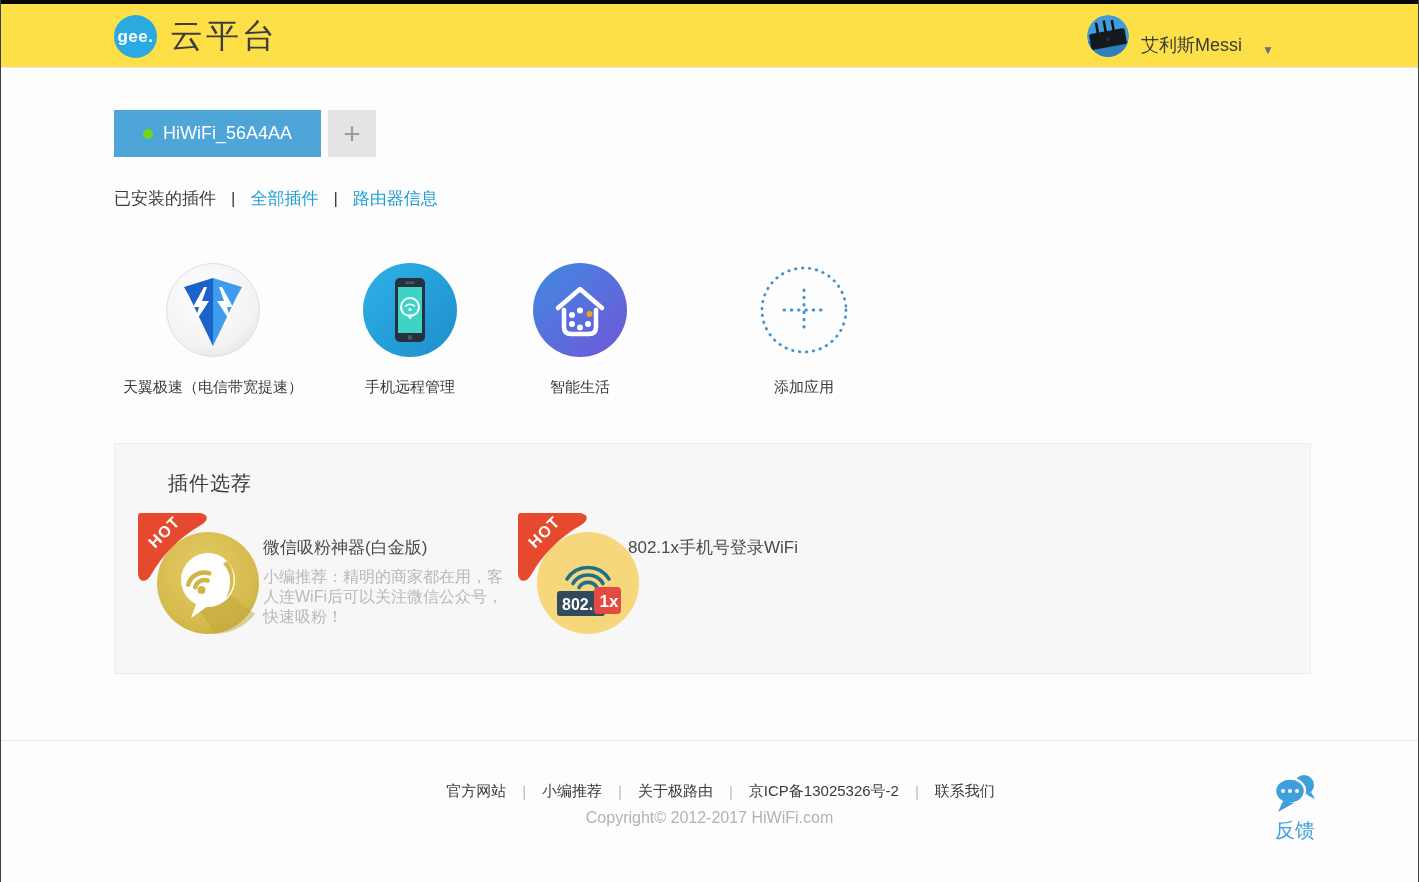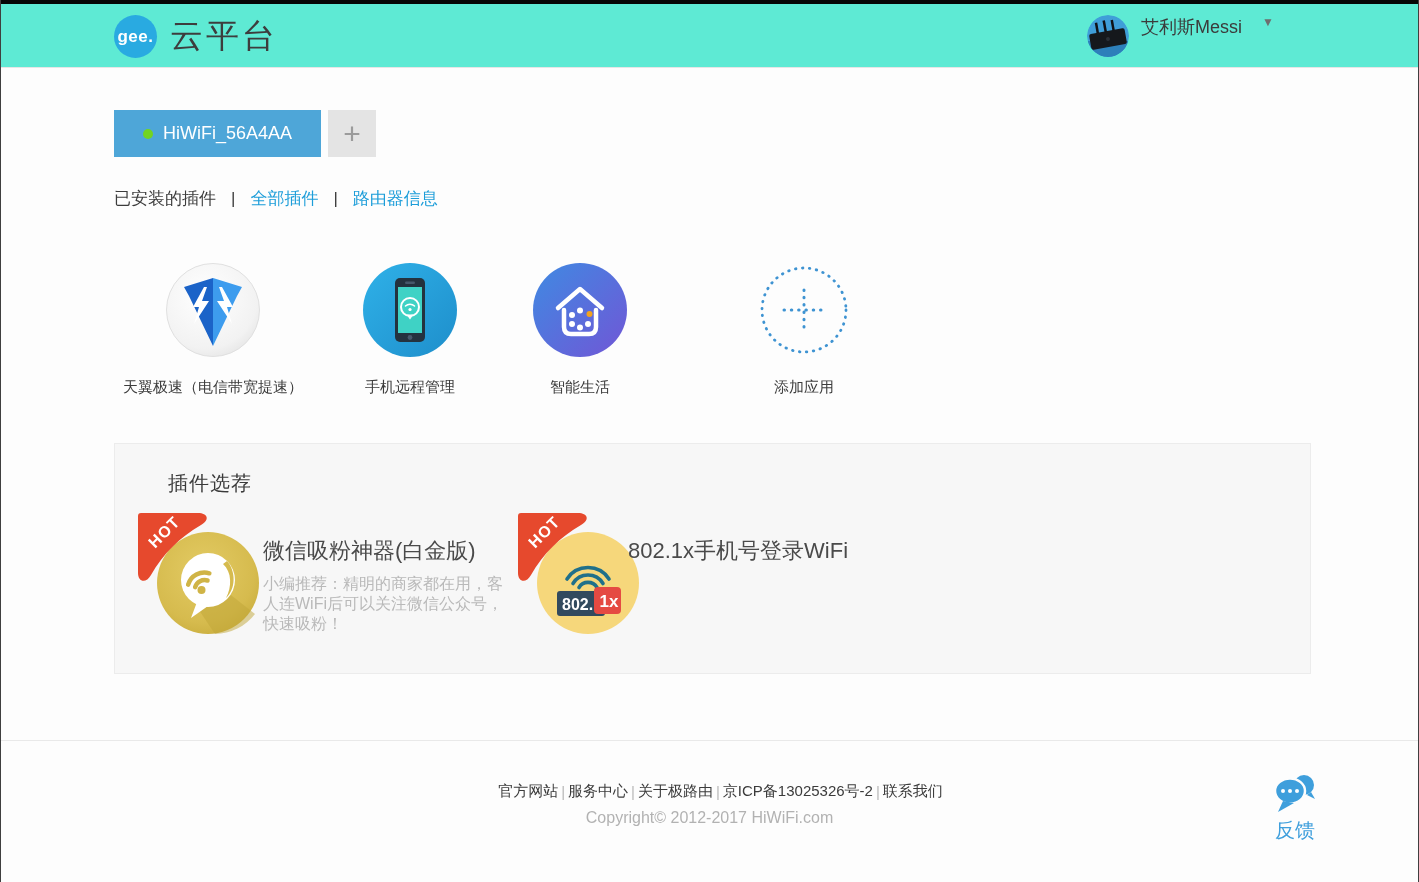--- a/index.html
+++ b/index.html
@@ -5,26 +5,26 @@
   * { box-sizing: border-box; margin: 0; padding: 0; }
   body { margin: 0; background: #fff; font-family: "Liberation Sans", sans-serif; }
   .page {
     position: relative; width: 1419px; height: 882px; overflow: hidden;
     background: #fdfdfd;
     border-left: 1px solid #3f3f3f; border-right: 1px solid #3f3f3f;
   }
   .topbar { position: absolute; top: 0; left: 0; right: 0; height: 4px; background: #060606; }
 
   
-  .site-header { position: absolute; top: 4px; left: 0; right: 0; height: 64px; background: #5eead4; border-bottom: 1px solid #e6e6e6; padding-left: 36px; }
+  .site-header { position: absolute; top: 4px; left: 0; right: 0; height: 64px; background: #fde047; border-bottom: 1px solid #e6e6e6; padding-left: 36px; }
   .logo { position: absolute; left: 113px; top: 10px; display: flex; align-items: center; gap: 13px; cursor: pointer; }
   .logo-circle { width: 43px; height: 43px; border-radius: 50%; background: #29aae1; color: #fff;
     display: flex; align-items: center; justify-content: center; font-size: 17px; font-weight: 700; letter-spacing: .5px; }
   .logo-title { font-size: 33px; color: #3d3d3d; letter-spacing: 3px; font-weight: 400; }
-  .user { position: absolute; left: 1086px; top: 11px; display: flex; align-items: flex-start; gap: 12px; cursor: pointer; }
+  .user { position: absolute; left: 1086px; top: 11px; display: flex; align-items: flex-end; gap: 12px; cursor: pointer; }
   .avatar { width: 42px; height: 42px; border-radius: 50%; overflow: hidden; flex: none; }
   .user-name { font-size: 18px; color: #3b3b3b; }
   .caret { margin-left: 8px; color: #6e6e6e; font-size: 12px; }
 
   
   .router-tab { position: absolute; left: 113px; top: 110px; width: 207px; height: 47px; background: #4ea6d8;
     color: #fff; display: flex; align-items: center; justify-content: center; gap: 10px; font-size: 18px; cursor: pointer; }
   .online-dot { width: 10px; height: 10px; border-radius: 50%; background: #72d421; }
   .add-tab { position: absolute; left: 327px; top: 110px; width: 48px; height: 47px; background: #e4e4e4;
     color: #9b9b9b; font-size: 30px; font-weight: 400; display: flex; align-items: center; justify-content: center; cursor: pointer; }
@@ -44,26 +44,26 @@
   
   .reco { position: absolute; left: 113px; top: 443px; width: 1197px; height: 231px; background: #f7f7f7; border: 1px solid #ececec; }
   .reco-title { position: absolute; left: 53px; top: 26px; font-size: 20px; color: #3a3a3a; font-weight: 500; letter-spacing: 1px; }
   .plugin-icon { position: absolute; width: 102px; height: 102px; cursor: pointer; }
   .pi-1 { left: 42px; top: 88px; } .pi-2 { left: 422px; top: 88px; }
   .ribbon { position: absolute; width: 78px; height: 78px; pointer-events: none; }
   .rb-1 { left: 23px; top: 69px; } .rb-2 { left: 403px; top: 69px; }
   .ptext { position: absolute; top: 92px; }
   .pt-1 { left: 148px; width: 240px; }
   .pt-2 { left: 513px; width: 246px; }
-  .pname { font-size: 22px; color: #4a4a4a; margin-bottom: 8px; cursor: pointer; }
+  .pname { font-size: 17px; color: #4a4a4a; margin-bottom: 8px; cursor: pointer; }
   .pdesc { font-size: 16px; color: #b9b9b9; line-height: 20px; }
 
   
   .footer { position: absolute; left: 0; right: 0; top: 740px; height: 142px; background: #fdfdfd; border-top: 1px solid #e9e9e9; }
-  .flinks { position: absolute; top: 41px; width: 100%; display: flex; justify-content: center; align-items: center; gap: 3px; font-size: 15px; padding-left: 22px; }
+  .flinks { position: absolute; top: 41px; width: 100%; display: flex; justify-content: center; align-items: center; gap: 16px; font-size: 15px; padding-left: 22px; }
   .flink { color: #3b3b3b; cursor: pointer; }
   .fsep { color: #b9b9b9; }
   .fcopy { position: absolute; top: 68px; width: 100%; text-align: center; font-size: 16px; color: #b2b2b2; }
   .feedback { position: absolute; left: 1266px; top: 31px; width: 56px; display: flex; flex-direction: column; align-items: center; cursor: pointer; }
   .feedback-label { color: #3f9fdc; font-size: 20px; margin-top: 3px; }
 </style>
 </head>
 <body>
 
 <div class="page">
@@ -233,21 +233,21 @@
     </svg>
     <div class="ptext pt-2">
       <div class="pname">802.1x手机号登录WiFi</div>
     </div>
   </div>
 
   <div class="footer">
     <div class="flinks">
       <span class="flink">官方网站</span>
       <span class="fsep">|</span>
-      <span class="flink">服务中心</span>
+      <span class="flink">小编推荐</span>
       <span class="fsep">|</span>
       <span class="flink">关于极路由</span>
       <span class="fsep">|</span>
       <span class="flink">京ICP备13025326号-2</span>
       <span class="fsep">|</span>
       <span class="flink">联系我们</span>
     </div>
     <div class="fcopy">Copyright© 2012-2017 HiWiFi.com</div>
     <div class="feedback">
       <svg width="48" height="42" viewBox="0 0 48 42">

